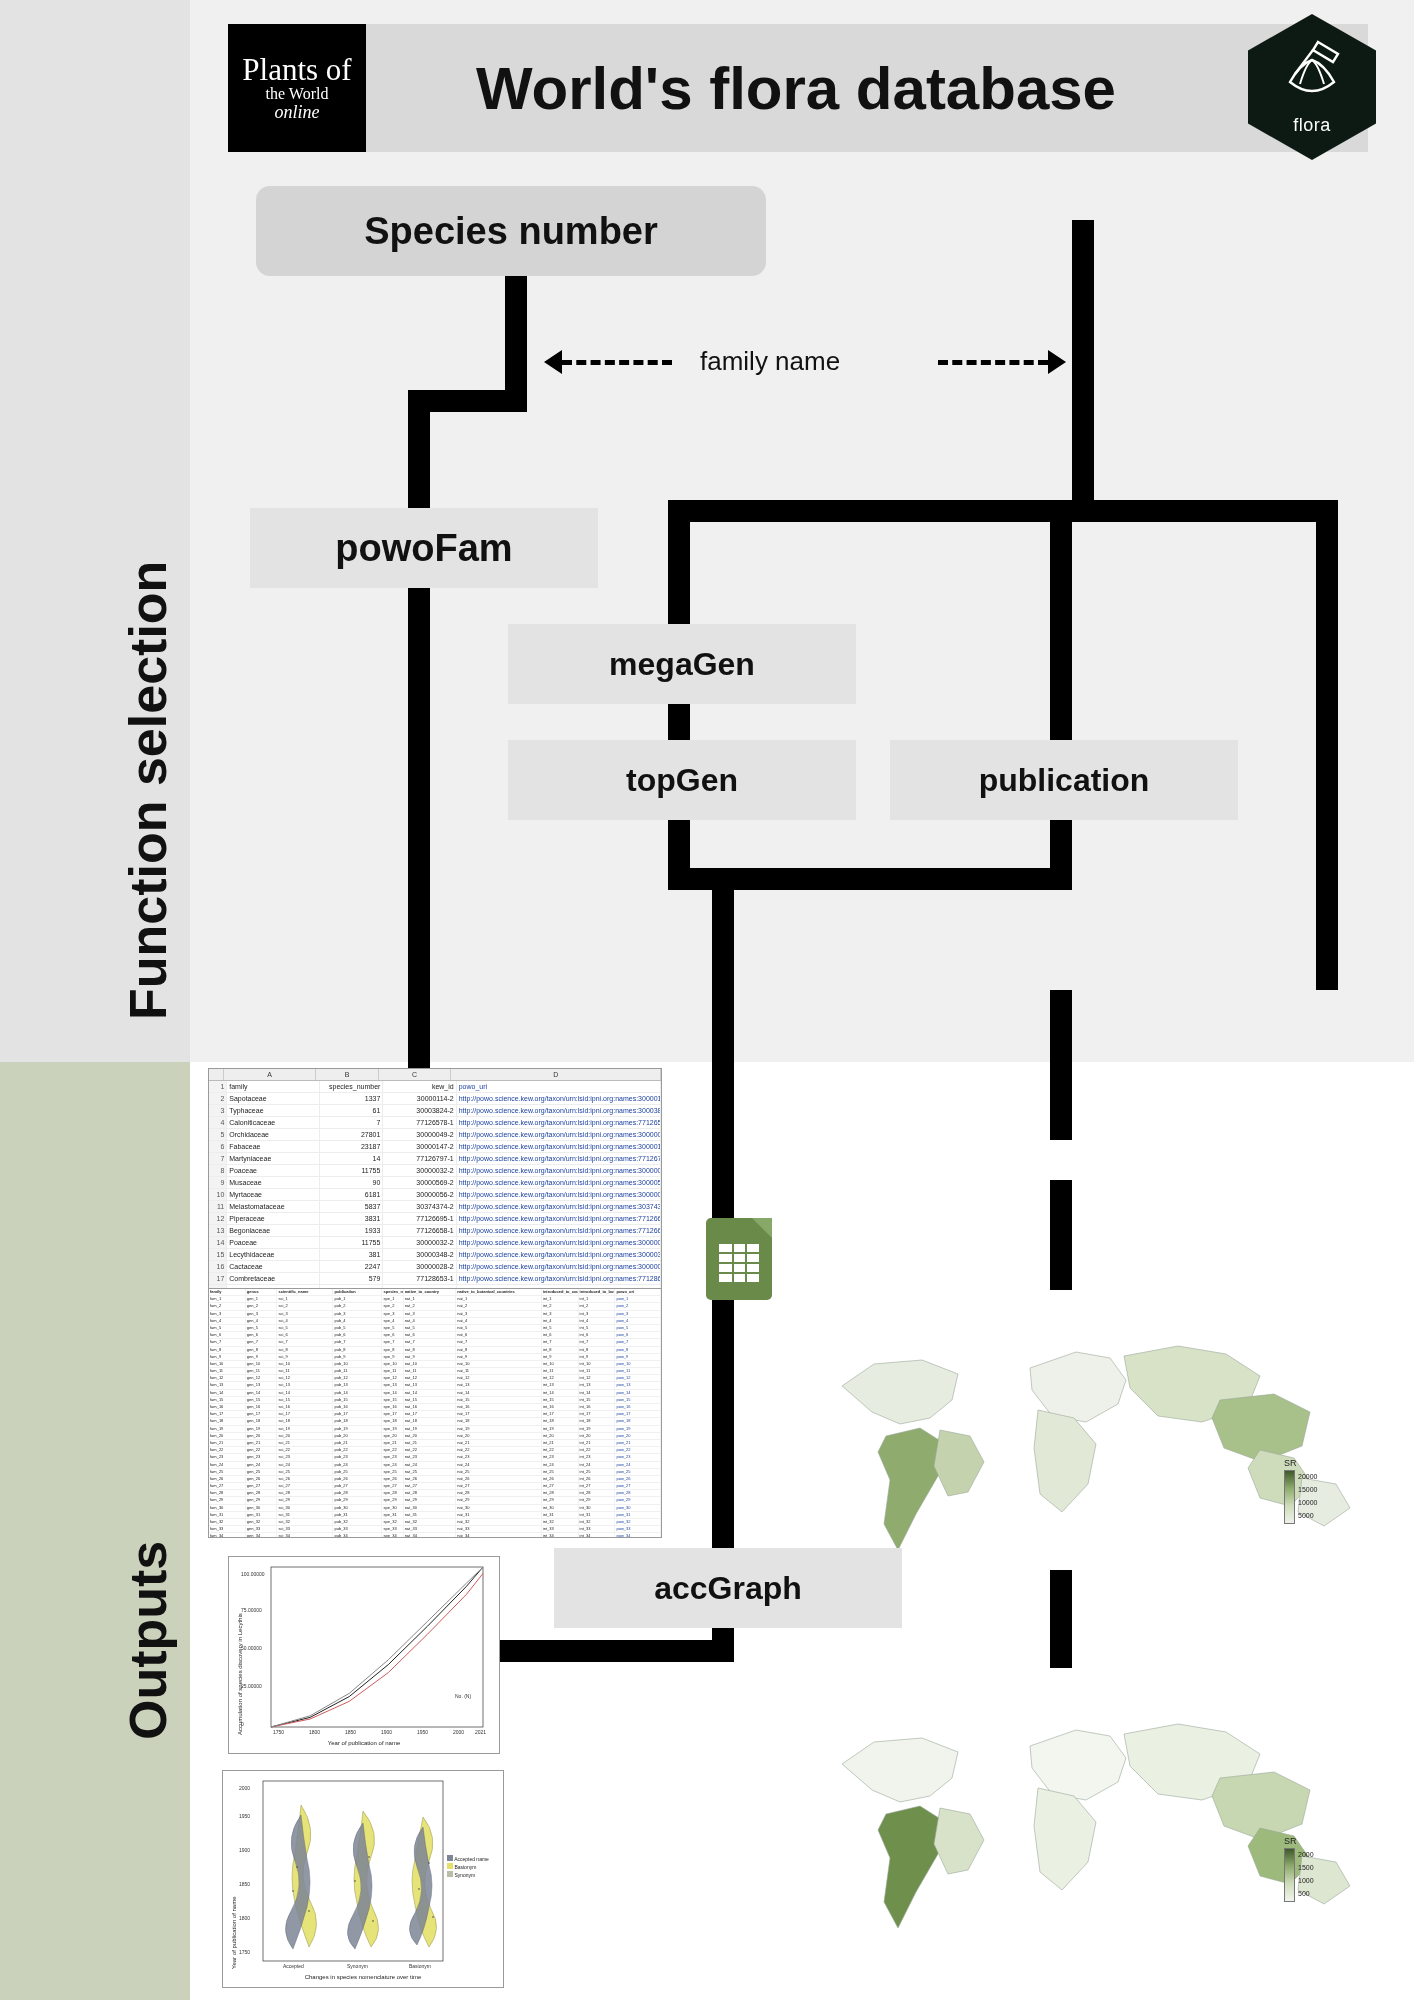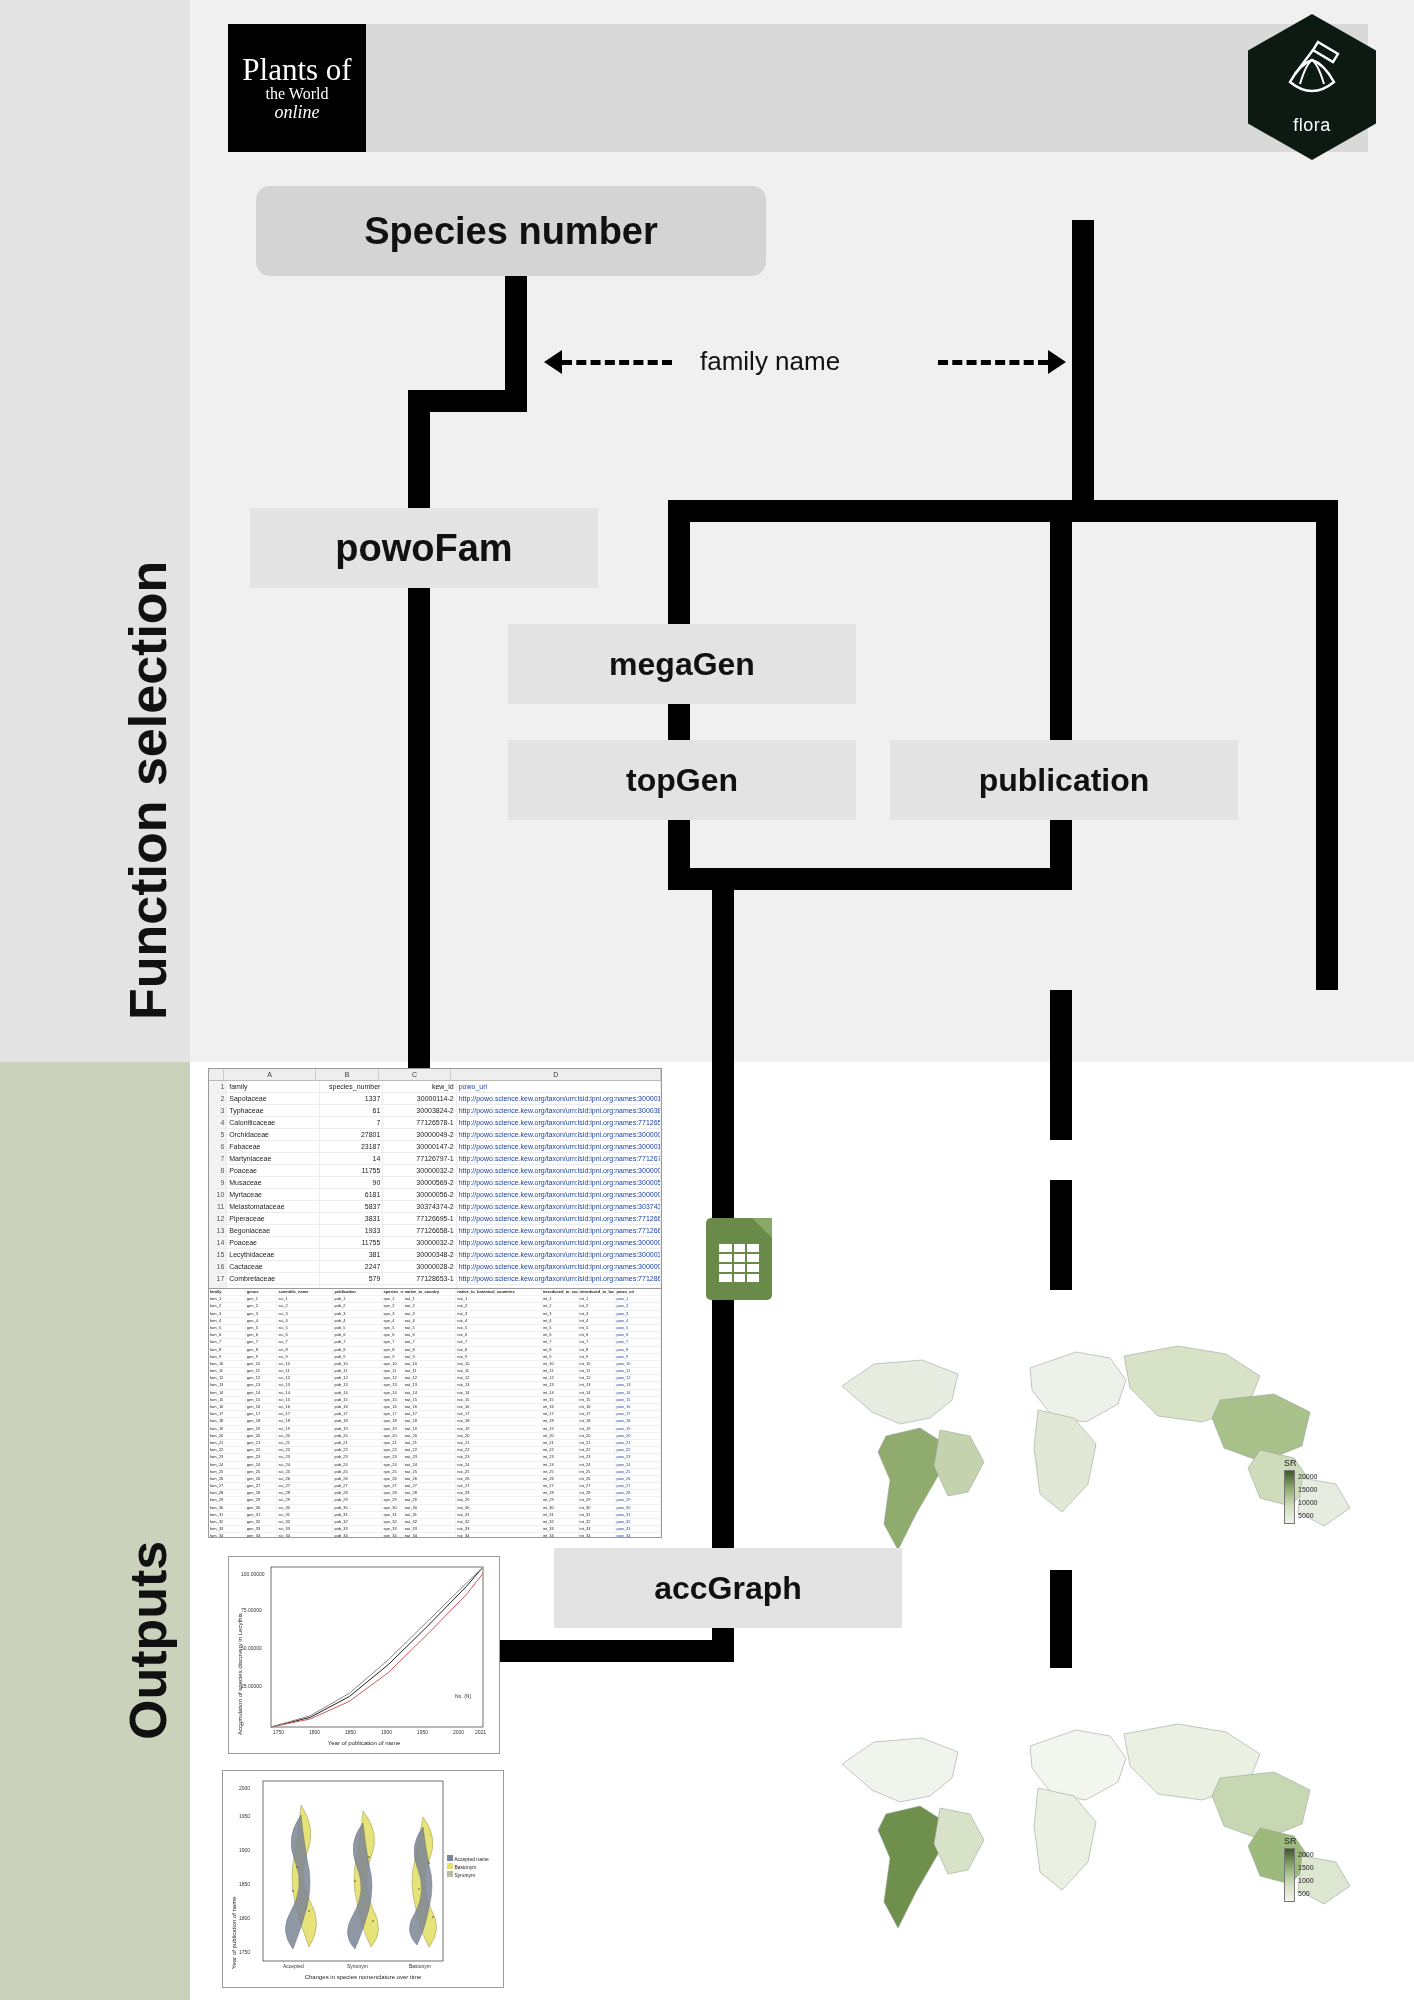--- a/index.html
+++ b/index.html
@@ -309,20 +309,21 @@
 
   <div class="side-label" id="label-function">Function selection</div>
   <div class="side-label" id="label-outputs">Outputs</div>
 
   <div class="header-bar"></div>
   <div class="header-logo">
     <div class="l1">Plants of</div>
     <div class="l2">the World</div>
     <div class="l3">online</div>
   </div>
+  <div class="header-title">World's flora database</div>
   <div class="expowo-badge">
     <div class="hex">
       <div class="txt">flora</div>
     </div>
     <svg width="80" height="70" viewBox="0 0 80 70">
       <path d="M18 46 q10 -18 22 -22 q12 4 22 22 q-11 9 -22 9 q-11 0 -22 -9z" fill="none" stroke="#ffffff" stroke-width="2.4"></path>
       <path d="M28 48 q6 -20 12 -24 q6 4 12 24" fill="none" stroke="#ffffff" stroke-width="2"></path>
       <path d="M46 6 l20 12 l-5 8 l-20 -12z" fill="none" stroke="#ffffff" stroke-width="2.4"></path>
       <path d="M41 14 l-18 24" stroke="#ffffff" stroke-width="2.4" fill="none"></path>
     </svg>

